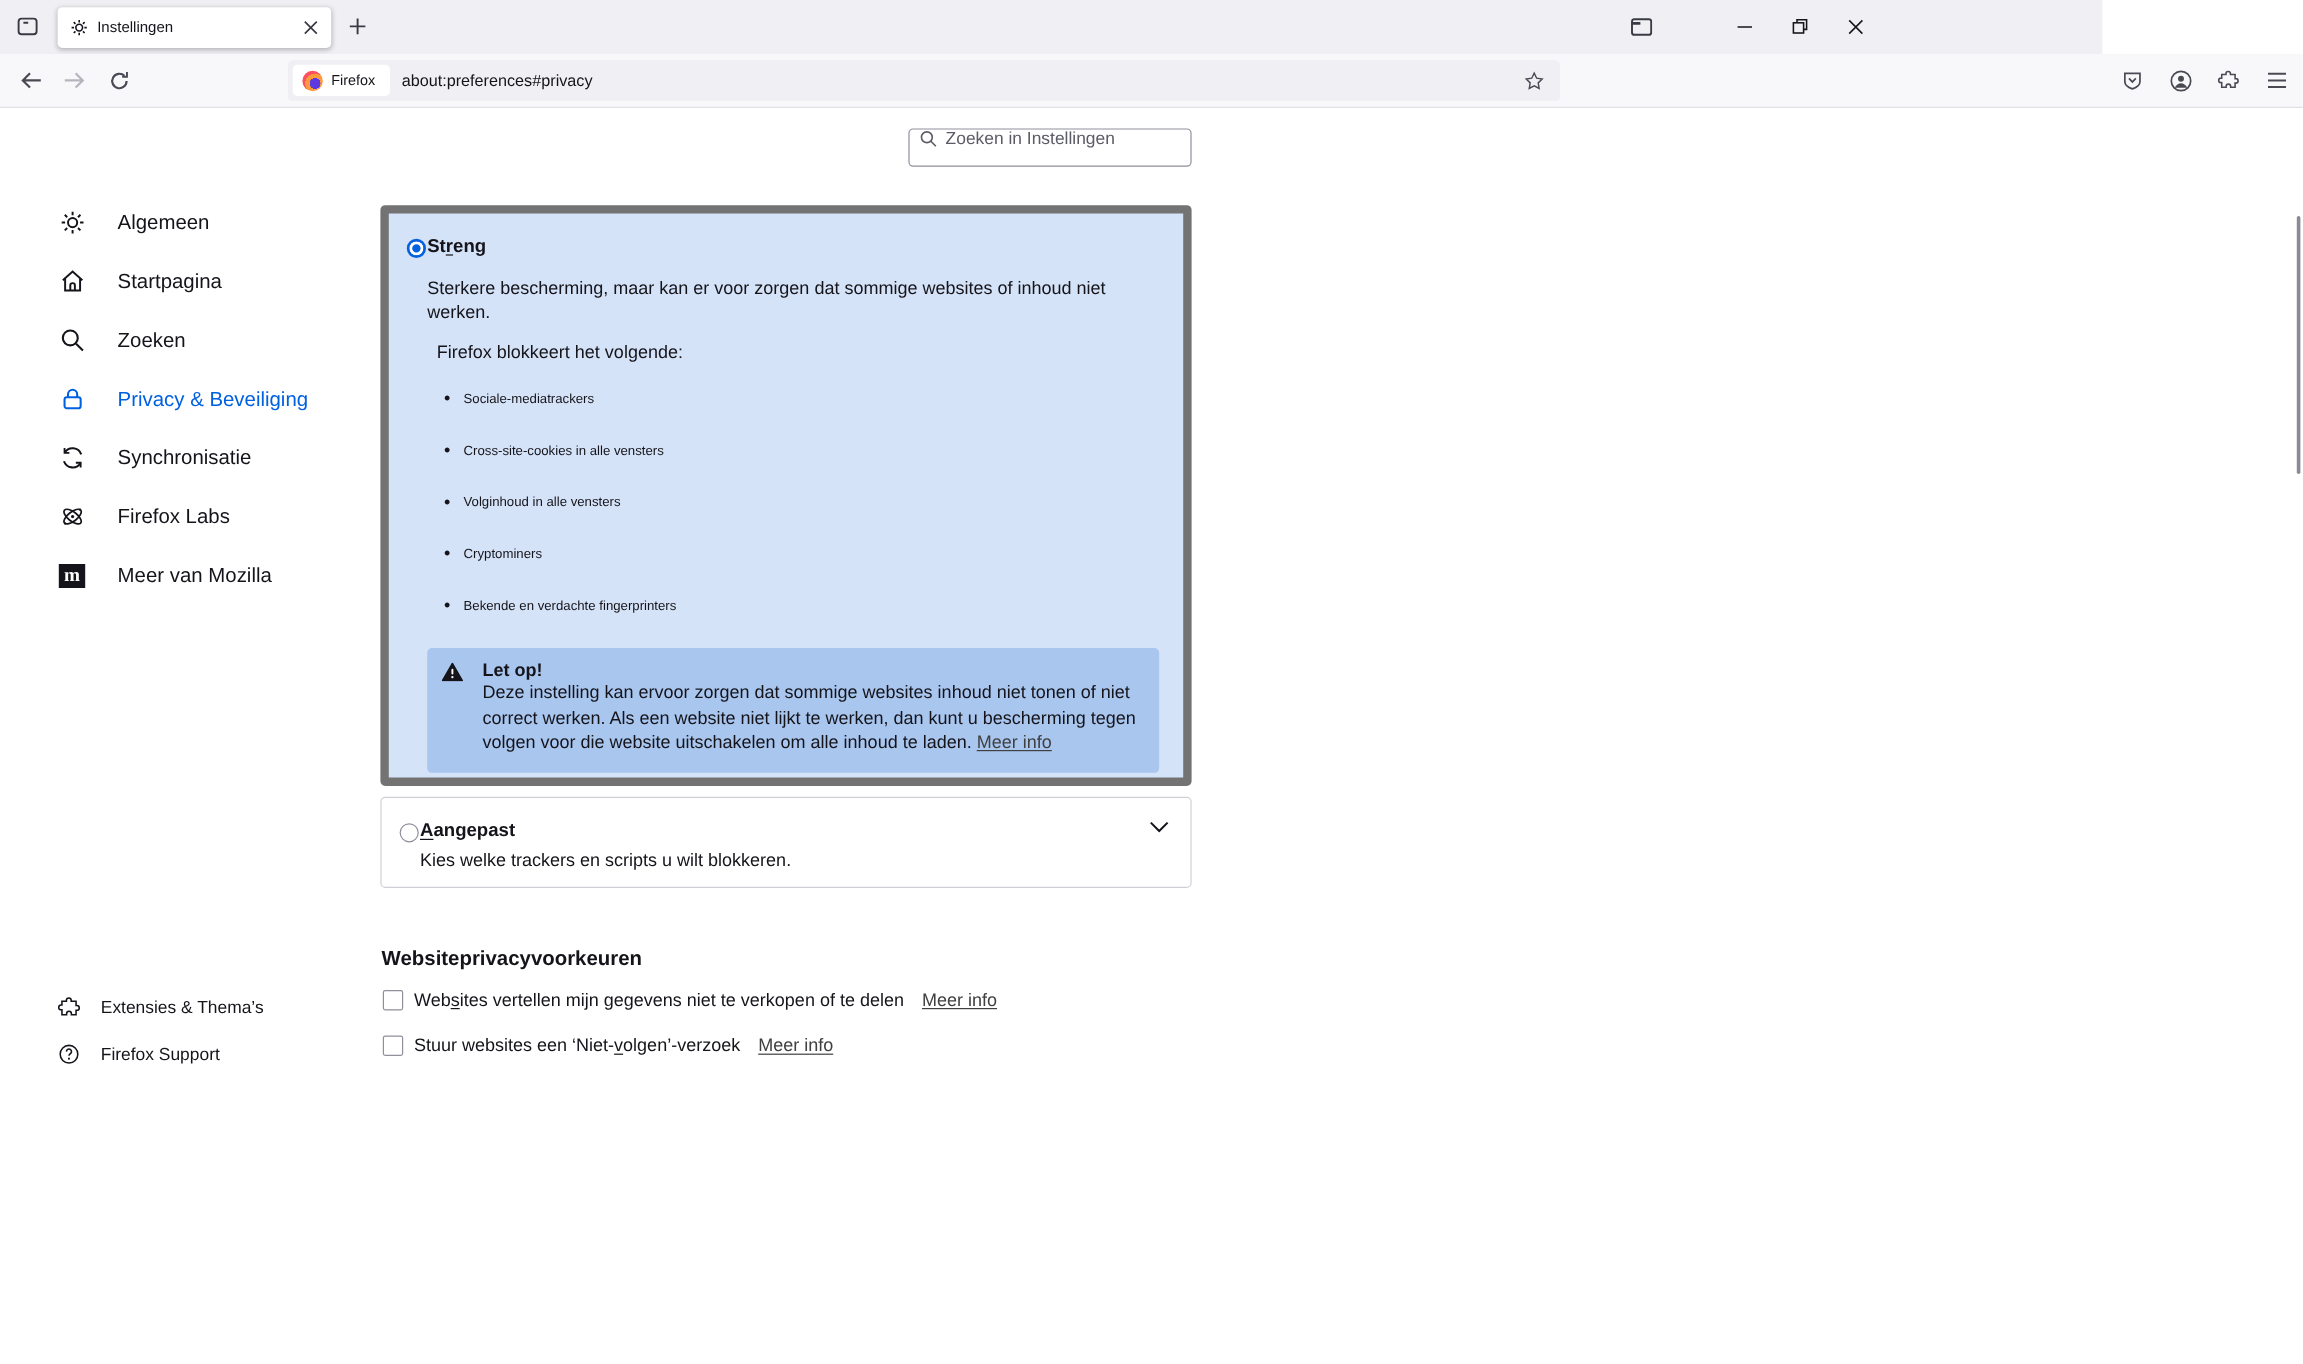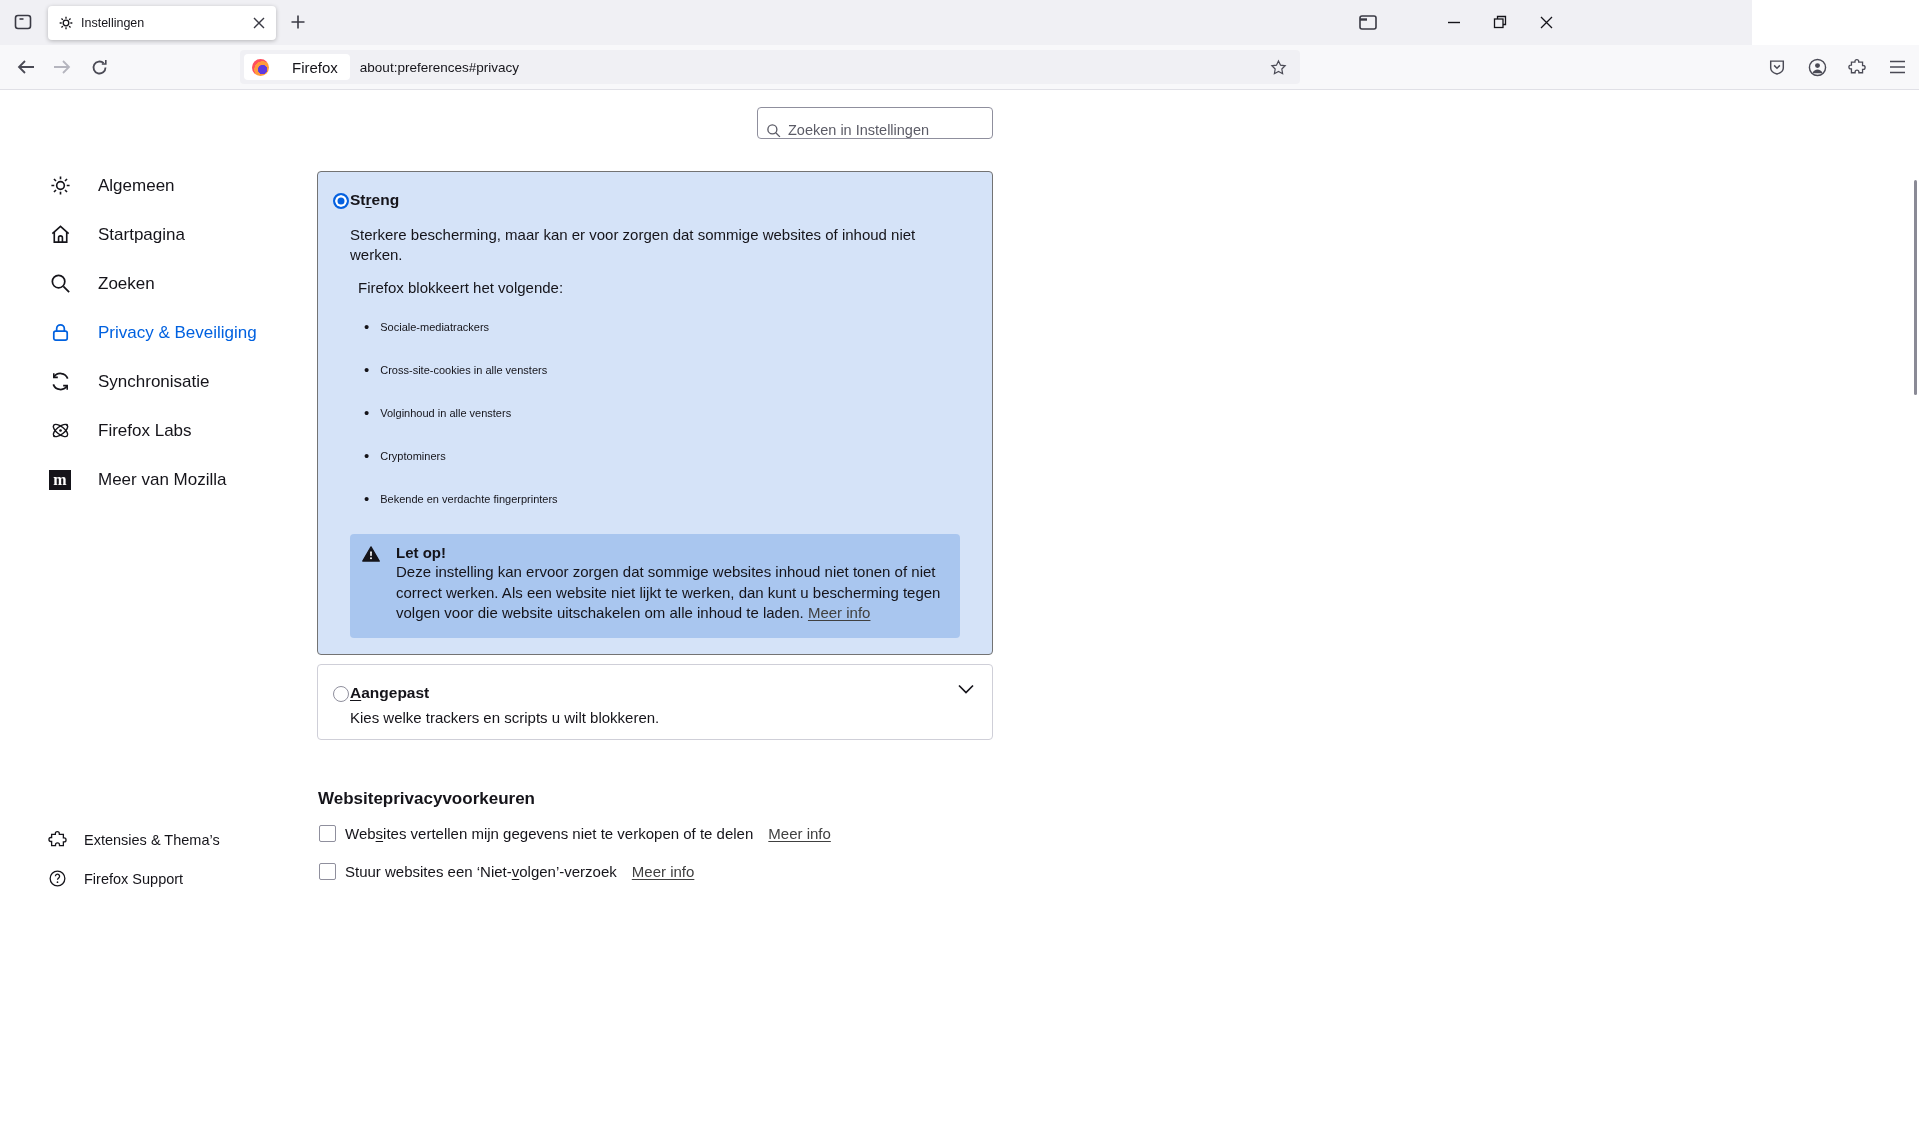--- a/index.html
+++ b/index.html
@@ -30,50 +30,50 @@
     border-bottom:1px solid #e0e0e6; }
   .nav-btn { position:absolute; top:4px; display:flex; align-items:center; justify-content:center;
     width:36px; height:36px; border-radius:4px; color:#4a4a55; }
   .nav-back { left:8px; } .nav-fwd { left:44px; } .nav-reload { left:81px; }
   .url-bar { position:absolute; top:5px; left:240px; width:1060px; height:34px; background:#f0f0f4;
     border-radius:4px; display:flex; align-items:center; padding:0 8px 0 4px; }
   .url-chip { display:flex; align-items:center; gap:7px; background:#fff; border-radius:4px;
     height:26px; padding:0 12px 0 8px; }
   .ff-logo { width:17px; height:17px; border-radius:50%;
     background:radial-gradient(circle at 62% 62%, #5d3ae0 0 30%, #ff9a3c 31% 55%, #ff4f5e 56% 78%, #ffbd4f 79%); }
-  .url-chip-label { font-size:15px;margin-left:16px; }
+  .url-chip-label { font-size:12px; }
   .url-text { font-size:13.5px; margin-left:10px; flex:1; }
   .star-btn { width:28px; height:28px; display:flex; align-items:center; justify-content:center; color:#4a4a55; }
   .nav-right { position:absolute; top:4px; right:0; display:flex; }
   .nav-right .nav-btn { position:static; margin-right:4px; }
 
   
   .content { position:absolute; top:90px; left:0; width:1919px; height:1047px; background:#fff; }
 
   .search-box { position:absolute; left:757px; top:17px; width:236px; height:32px; background:#fff;
-    border:1px solid #8f8f9d; border-radius:4px; display:flex; align-items:flex-end; padding:0 8px; gap:7px; }
+    border:1px solid #8f8f9d; border-radius:4px; display:flex; align-items:flex-start; padding:0 8px; gap:7px; }
   .search-box input { border:none; outline:none; background:transparent; font-size:14.5px; width:100%;
     font-family:"Liberation Sans", sans-serif; color:#15141a; }
   .search-box input::placeholder { color:#5b5b66; opacity:1; }
 
   
   .sidebar { position:absolute; left:40px; top:71px; width:272px; }
   .side-item { display:flex; align-items:center; height:49px; gap:26px; padding-left:8px; color:#15141a; cursor:default; }
   .side-item .lbl { font-size:17px; }
   .side-item.active { color:#0061e0; }
   .side-icon { width:24px; height:24px; display:flex; align-items:center; justify-content:center; }
   .moz-badge { width:22px; height:20px; background:#15141a; color:#fff; display:flex; align-items:center;
     justify-content:center; font-family:"Liberation Serif", serif; font-weight:bold; font-size:16px; line-height:1; }
   .side-footer { position:absolute; left:48px; top:730px; width:260px; }
   .foot-item { display:flex; align-items:center; height:39px; gap:17px; color:#15141a; }
   .foot-item .lbl { font-size:14.5px; }
 
   
   .panel-strict { position:absolute; left:317px; top:81px; width:676px; height:484px;
-    background:#d5e3f8; border:1px solid #737373; border-radius:4px; }
+    background:#d5e3f8; border:7px solid #737373; border-radius:4px; }
   .radio { width:16px; height:16px; border-radius:50%; background:#fff; border:1px solid #8f8f9d; }
   .radio.sel { border:2px solid #0561e0; background:#0561e0; box-shadow:inset 0 0 0 2.5px #fff; }
   .p-radio { position:absolute; left:15px; top:21px; }
   .p-title { position:absolute; left:32px; top:19px; font-size:15.5px; font-weight:bold; }
   .ak { text-decoration:underline; text-underline-offset:2px; }
   .p-desc { position:absolute; left:32px; top:53px; width:592px; font-size:15px; line-height:20px; }
   .list-intro { position:absolute; left:40px; top:107px; font-size:15px; }
   .bullets { position:absolute; left:46px; top:133px; }
   .bullet { height:43px; display:flex; align-items:center; font-size:11px; }
   .bullet::before { content:"•"; margin-right:11px; font-size:15px; }

